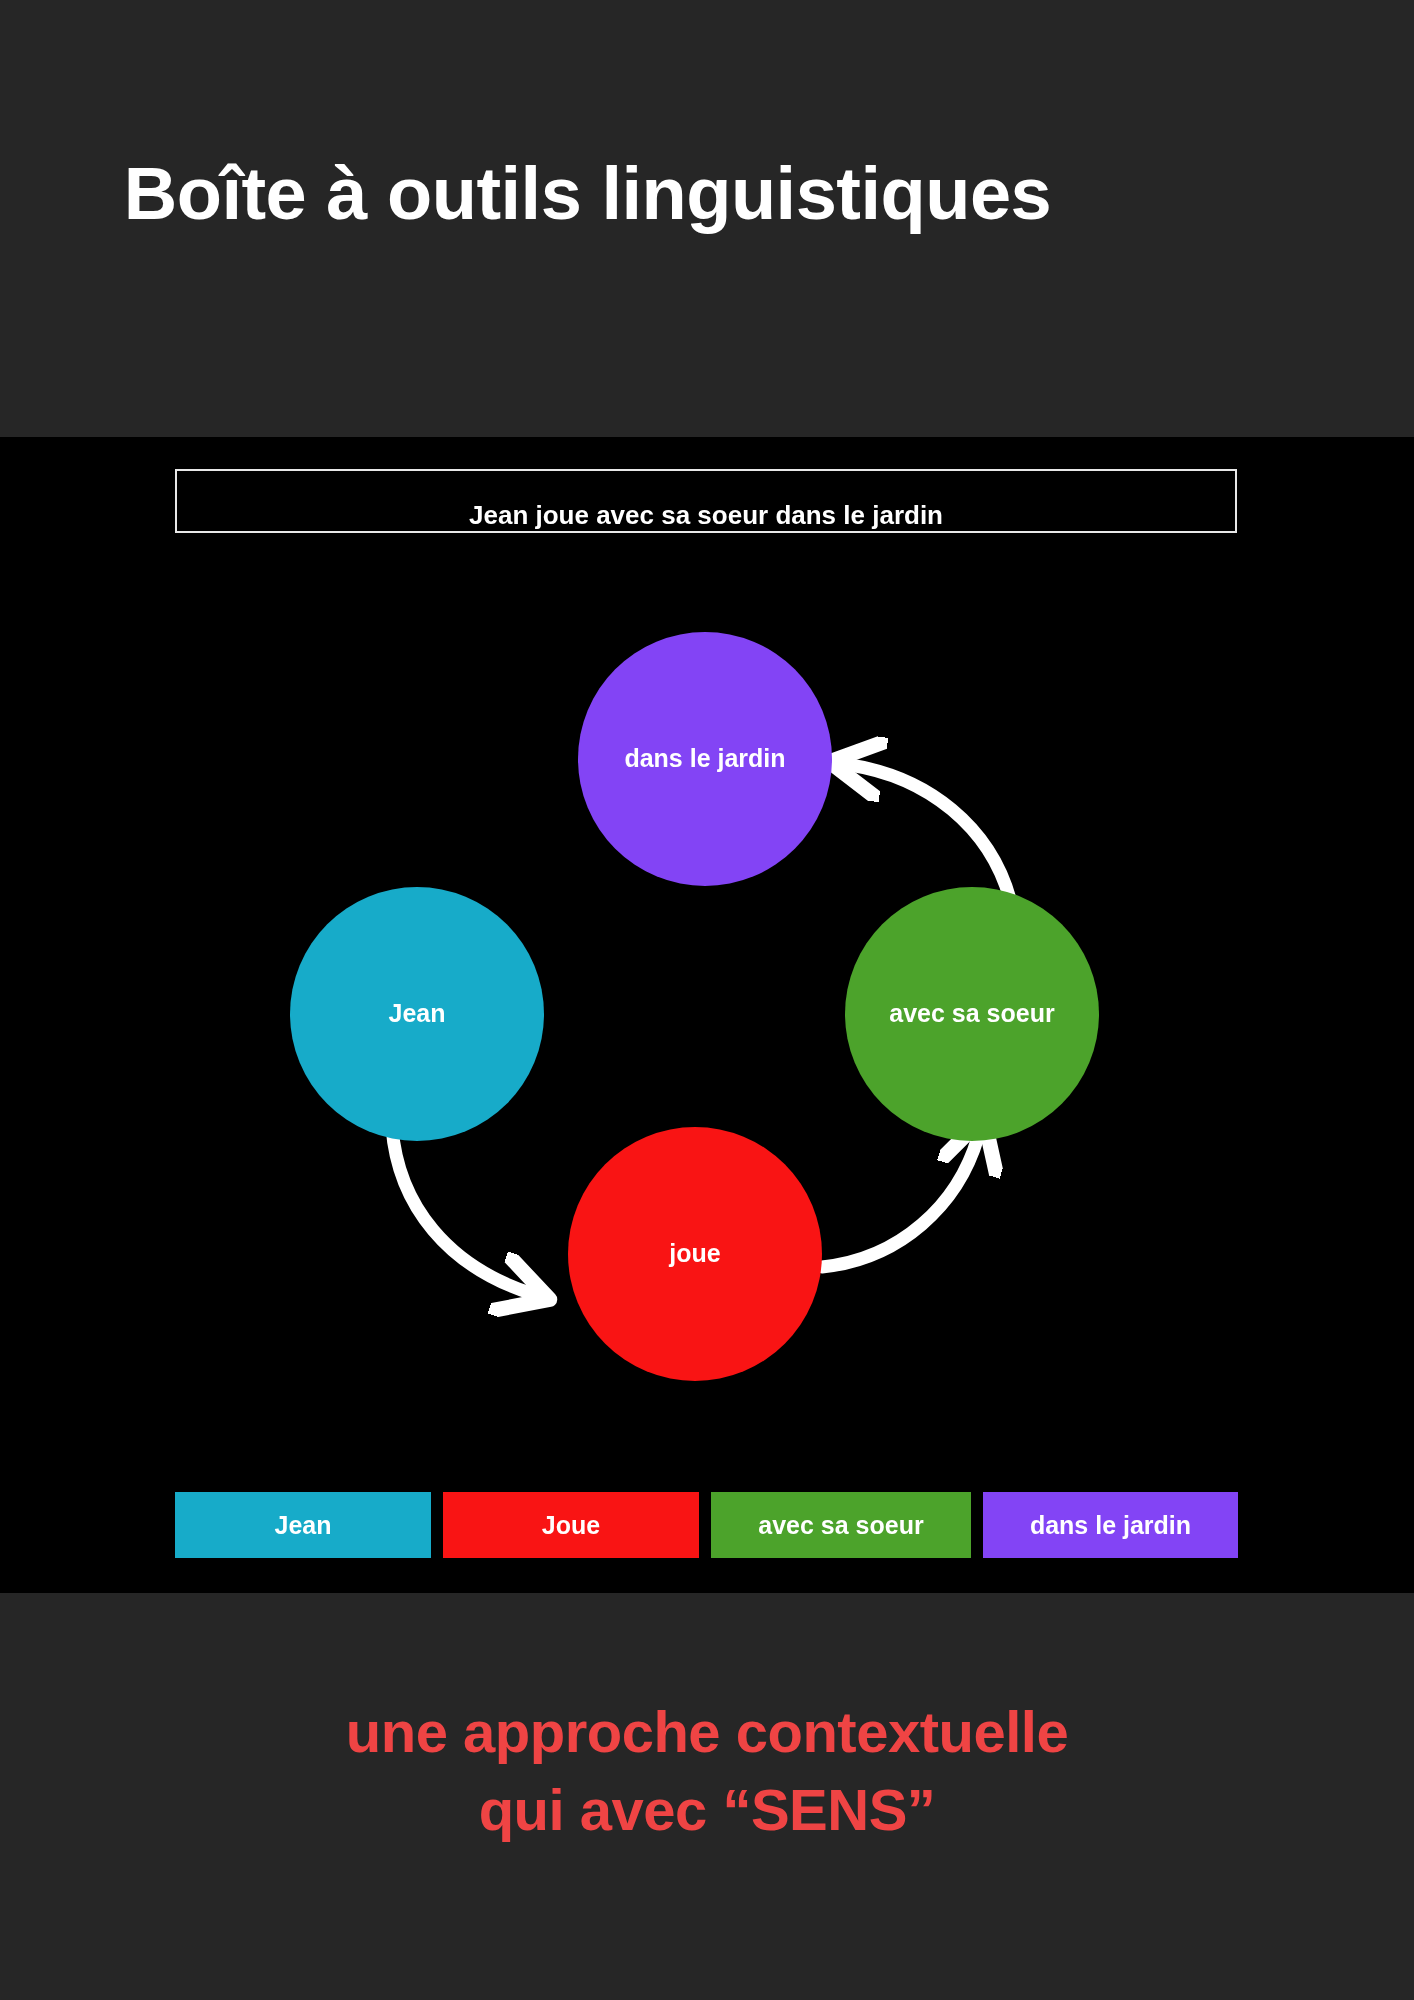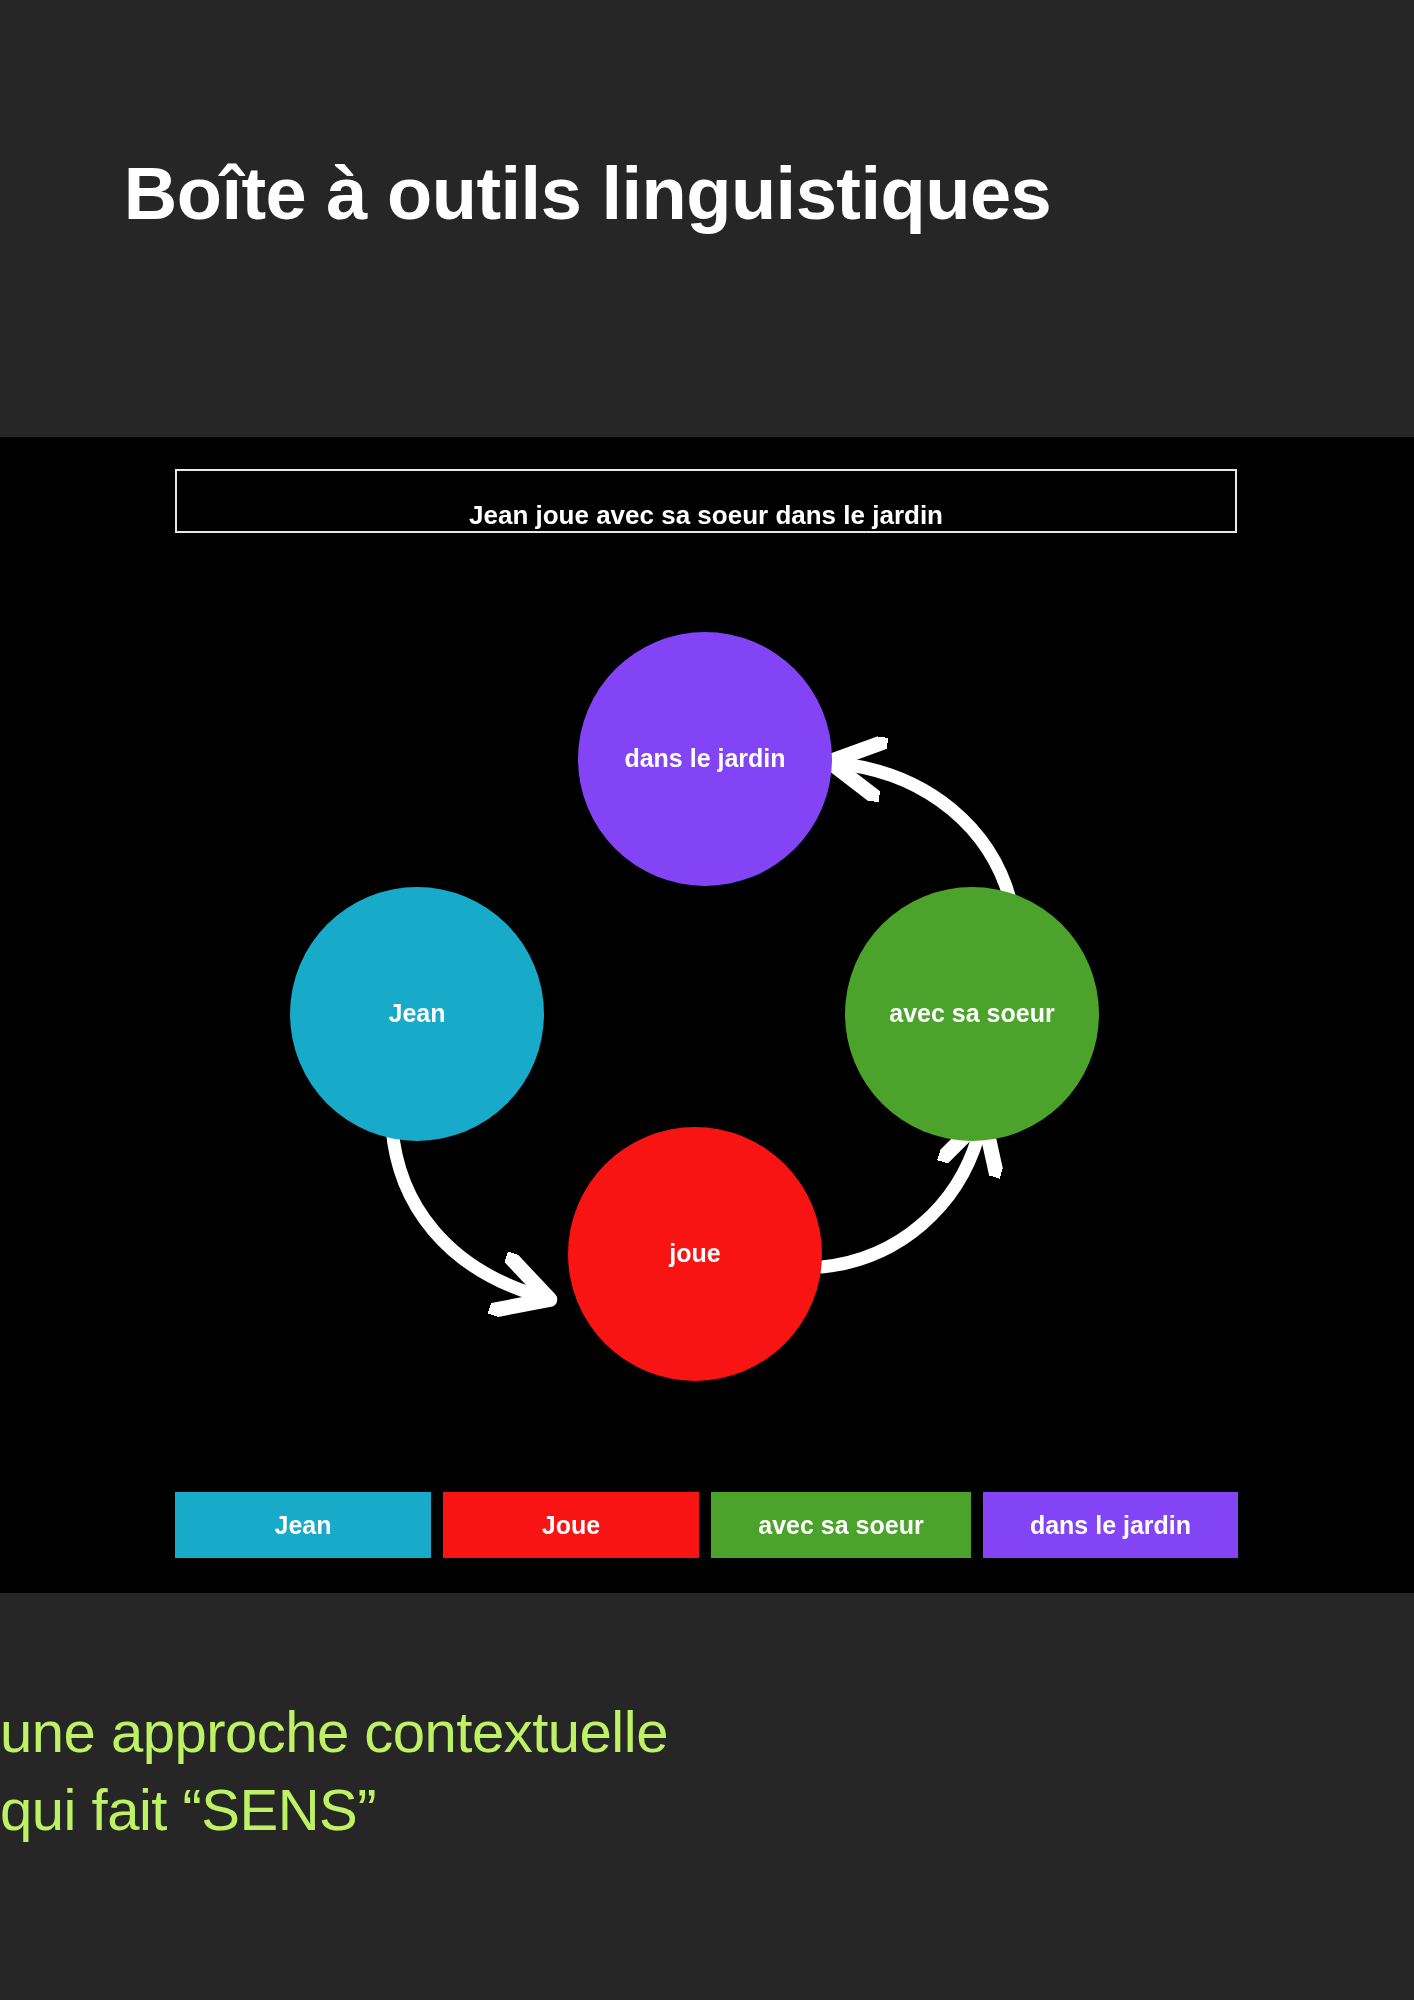--- a/index.html
+++ b/index.html
@@ -164,24 +164,24 @@
     top: 1593px;
     width: 1414px;
     height: 407px;
     background: #262626;
   }
   .footer-caption {
     position: absolute;
     left: 0;
     top: 100px;
     width: 1414px;
-    text-align: left;
-    color: #bef264;
+    text-align: center;
+    color: #ef4444;
     font-size: 58px;
-    font-weight: normal;
+    font-weight: bold;
     line-height: 1.35;
     letter-spacing: -0.5px;
   }
   .footer-line {
     display: block;
     white-space: nowrap;
   }
 </style>
 </head>
 <body>
@@ -245,17 +245,17 @@
       <div class="legend-item legend-item-3" style="background:#8344f5;">
         <span>dans le jardin</span>
       </div>
     </div>
 
   </div>
 
   <div class="footer-band">
     <div class="footer-caption">
       <span class="footer-line">une approche contextuelle</span>
-      <span class="footer-line">qui fait “SENS”</span>
+      <span class="footer-line">qui avec “SENS”</span>
     </div>
   </div>
 
 </div>
 
 </body></html>

